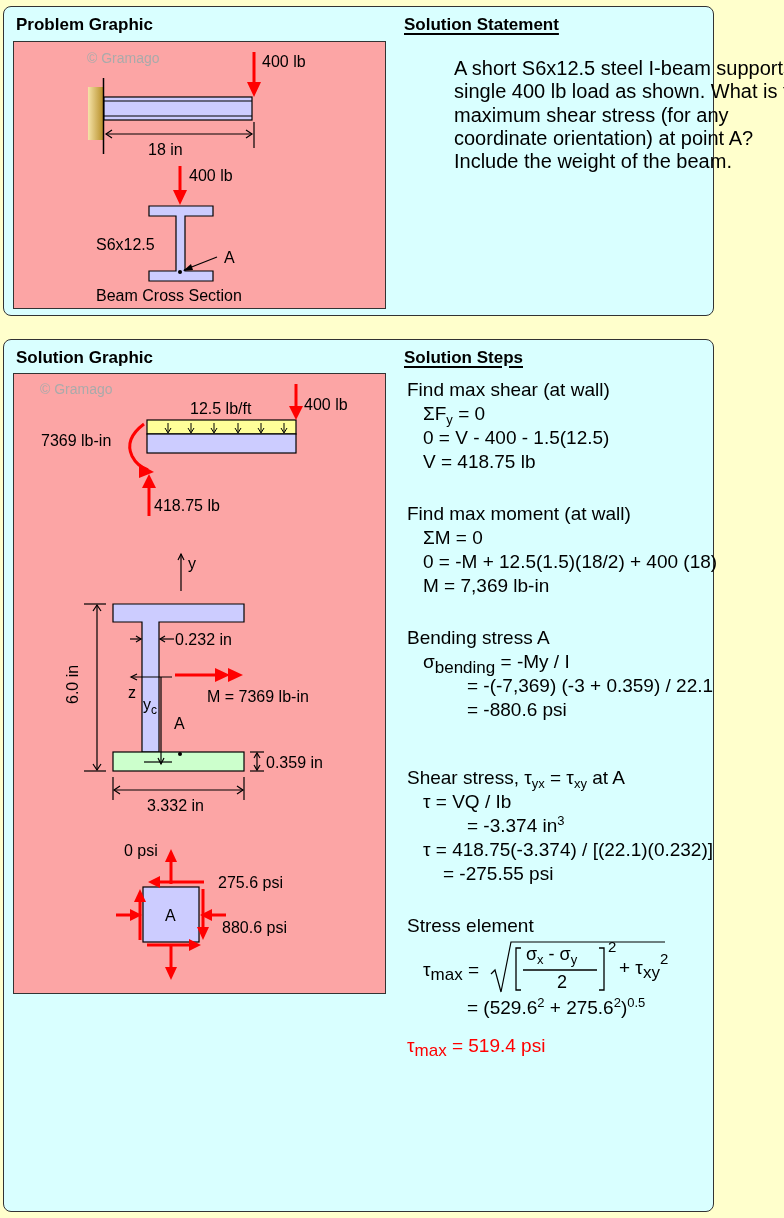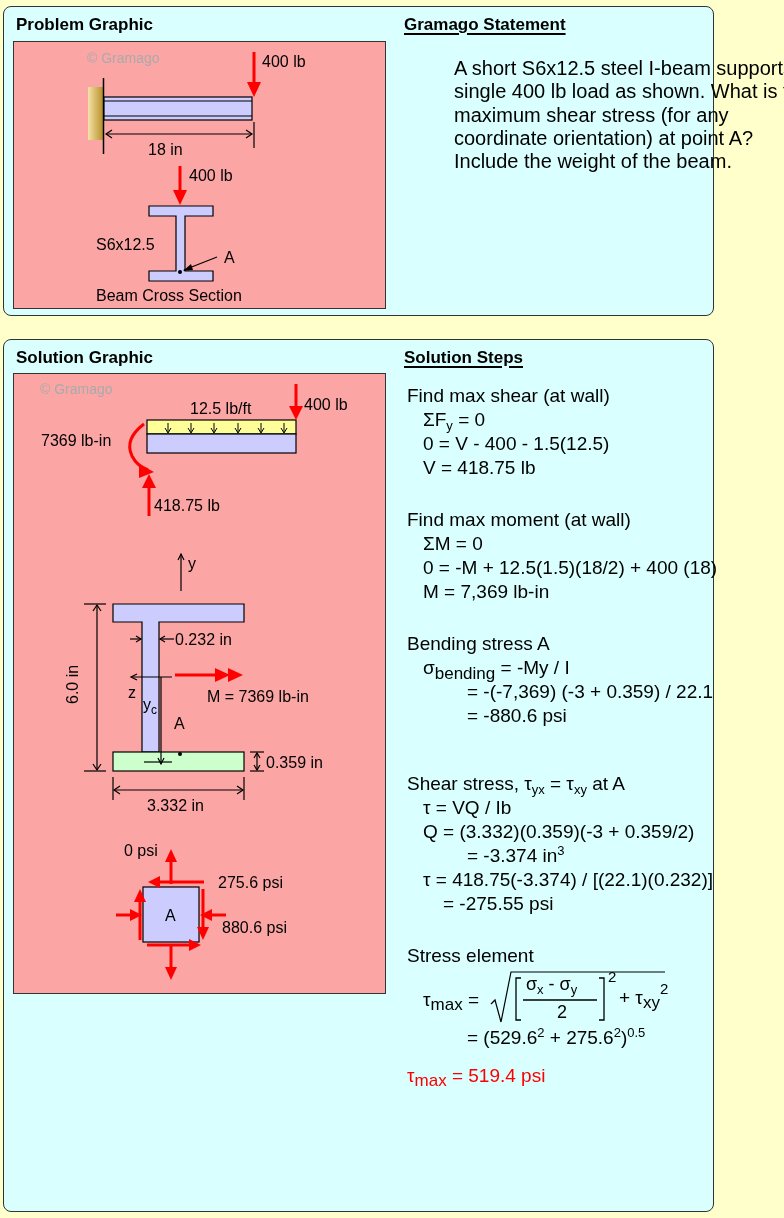--- a/index.html
+++ b/index.html
@@ -18,21 +18,21 @@
   sub { font-size:13px; vertical-align:-4px; line-height:0; }
   sup { font-size:13px; vertical-align:7px; line-height:0; }
   .red { color:#ff0000; }
   svg text { font-family:"Liberation Sans", sans-serif; }
 </style>
 </head>
 <body>
 
 <div id="panel-problem" class="panel">
   <div class="hdr" style="left:12px;top:8px;">Problem Graphic</div>
-  <div class="hdr u" style="left:400px;top:8px;">Gramago Statement</div>
+  <div class="hdr u" style="left:400px;top:8px;">Solution Statement</div>
 
   <div class="gbox" style="left:9px;top:34px;width:373px;height:268px;">
     <svg width="370" height="265" viewBox="0 0 370 265">
       <defs>
         <linearGradient id="wallg" x1="0" x2="1" y1="0" y2="0">
           <stop offset="0" stop-color="#f5e3a8"></stop>
           <stop offset="1" stop-color="#b8902a"></stop>
         </linearGradient>
       </defs>
       <text x="73" y="21" font-size="14" fill="#aaaaaa">© Gramago</text>
@@ -179,21 +179,21 @@
       <line x1="133" y1="571" x2="176" y2="571" stroke="#ff0000" stroke-width="3"></line>
       <polygon points="175,565 175,577 187,571" fill="#ff0000"></polygon>
       <line x1="126" y1="566" x2="126" y2="527" stroke="#ff0000" stroke-width="3"></line>
       <polygon points="120,528 132,528 126,515" fill="#ff0000"></polygon>
       <line x1="189" y1="515" x2="189" y2="554" stroke="#ff0000" stroke-width="3"></line>
       <polygon points="183,553 195,553 189,566" fill="#ff0000"></polygon>
       <text x="204" y="514" font-size="16">275.6 psi</text>
     </svg>
   </div>
 
-  <div class="steps" style="top:44px;">
+  <div class="steps" style="top:38px;">
     <div style="line-height:24px;">
       <div>Find max shear (at wall)</div>
       <div class="ind"><span>ΣF</span><sub>y</sub><span> = 0</span></div>
       <div class="ind">0 = V - 400 - 1.5(12.5)</div>
       <div class="ind">V = 418.75 lb</div>
     </div>
     <div style="line-height:24px;margin-top:28px;">
       <div>Find max moment (at wall)</div>
       <div class="ind">ΣM = 0</div>
       <div class="ind">0 = -M + 12.5(1.5)(18/2) + 400 (18)</div>
@@ -201,21 +201,20 @@
     </div>
     <div style="line-height:24px;margin-top:28px;">
       <div>Bending stress A</div>
       <div class="ind"><span>σ</span><sub style="font-size:17px;vertical-align:-5px;">bending</sub><span> = -My / I</span></div>
       <div class="ind2">= -(-7,369) (-3 + 0.359) / 22.1</div>
       <div class="ind2">= -880.6 psi</div>
     </div>
     <div style="line-height:24px;margin-top:44px;">
       <div><span>Shear stress, τ</span><sub>yx</sub><span> = τ</span><sub>xy</sub><span> at A</span></div>
       <div class="ind">τ = VQ / Ib</div>
-      <div class="ind">Q = (3.332)(0.359)(-3 + 0.359/2)</div>
       <div class="ind2"><span>= -3.374 in</span><sup>3</sup></div>
       <div class="ind">τ = 418.75(-3.374) / [(22.1)(0.232)]</div>
       <div class="ind3">= -275.55 psi</div>
     </div>
     <div style="line-height:24px;margin-top:28px;">
       <div>Stress element</div>
       <div class="ind" style="position:relative;height:56px;">
         <span style="position:absolute;left:16px;top:20px;"><span>τ</span><sub style="font-size:17px;">max</sub><span> =</span></span>
         <svg style="position:absolute;left:82px;top:0;" width="180" height="58">
           <polyline points="2,36 6,32 12,54 22,4 176,4" fill="none" stroke="#000" stroke-width="1.2"></polyline>

